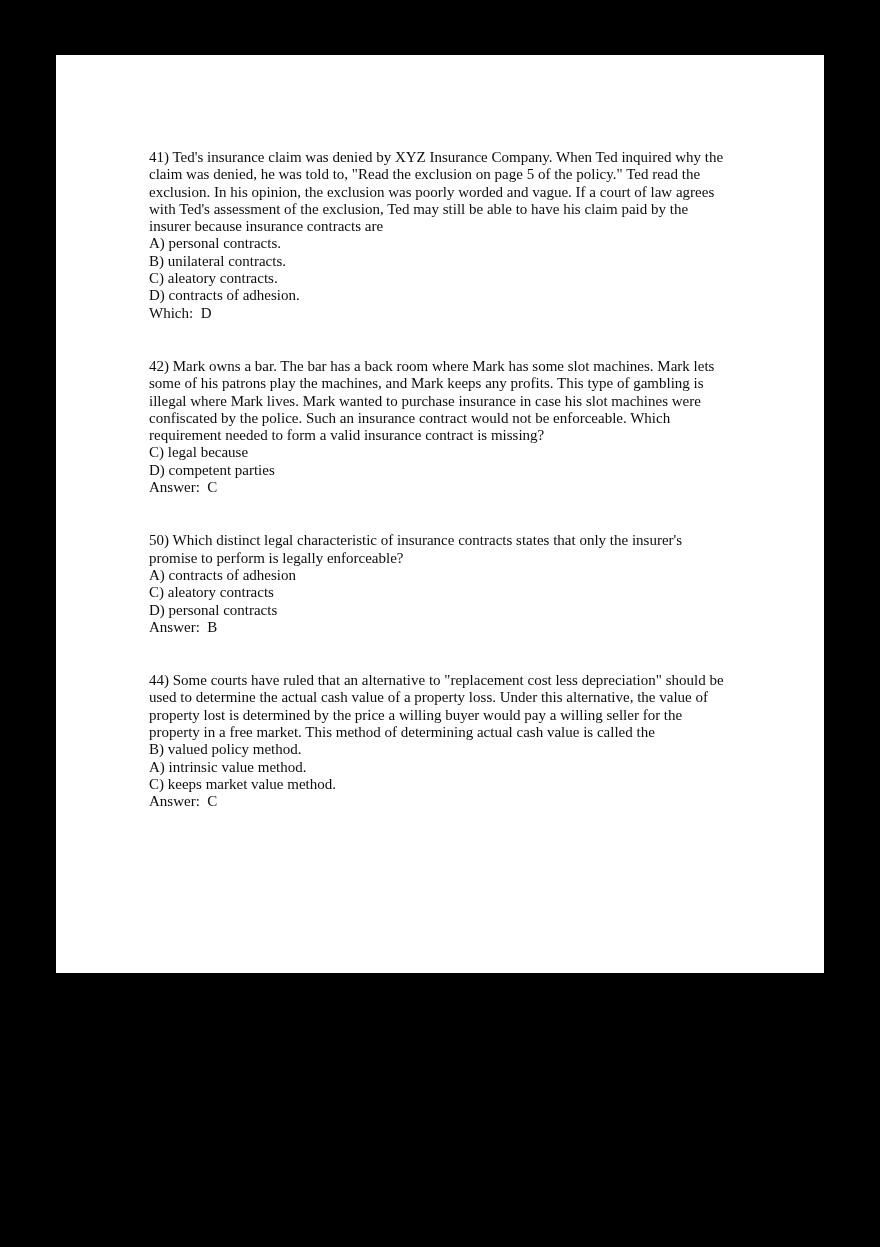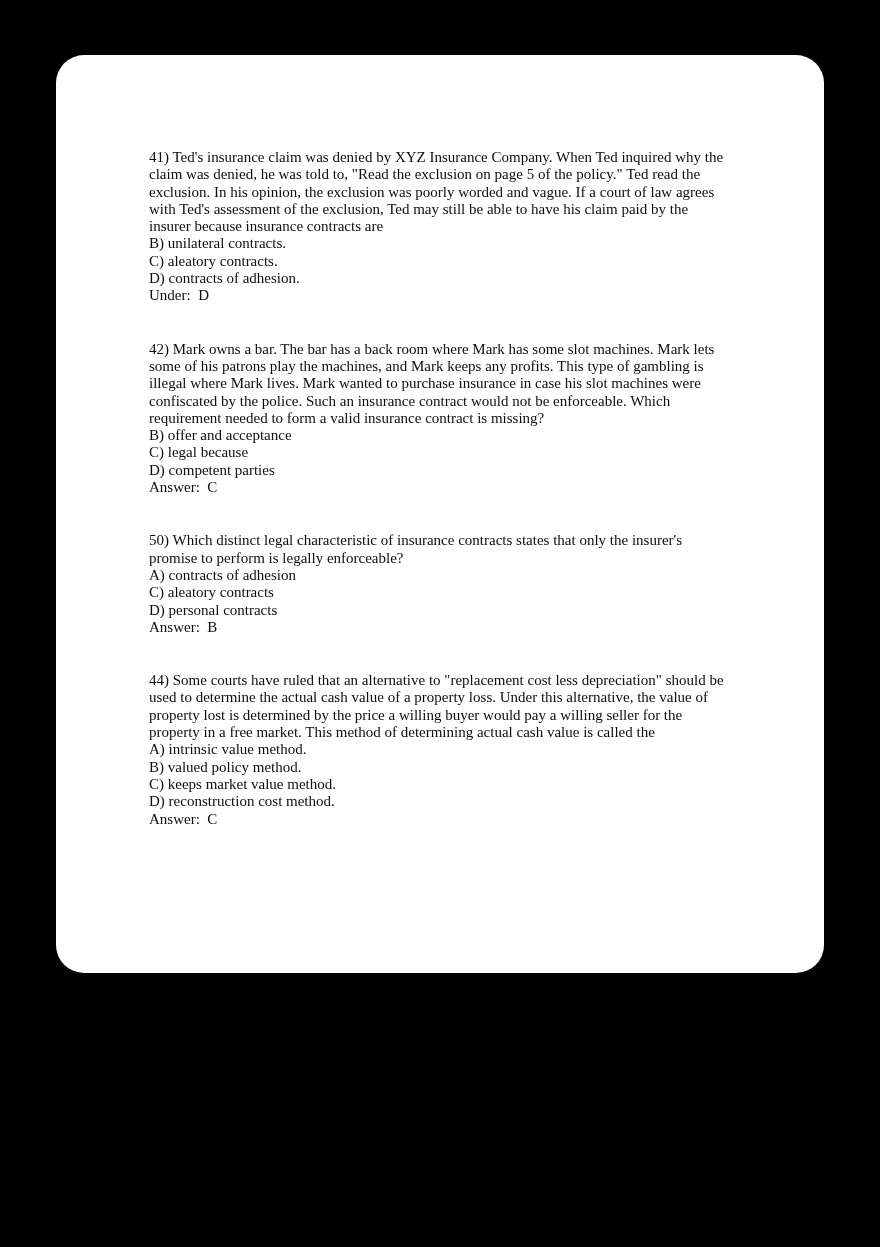--- a/index.html
+++ b/index.html
@@ -15,21 +15,20 @@
     overflow: hidden;
     font-family: "Liberation Serif", serif;
   }
   .page {
     position: absolute;
     left: 56px;
     top: 55px;
     width: 768px;
     height: 918px;
     background: #ffffff;
-    border-radius: 28px;
   }
   .content {
     position: absolute;
     left: 93px;
     top: 94px;
     width: 582px;
     font-size: 15px;
     line-height: 17.3px;
     color: #0d0d0d;
   }
@@ -46,46 +45,45 @@
 </style>
 </head>
 <body>
 
 <div class="canvas">
   <div class="page">
     <div class="content">
 
       <div class="question">
         <p>41) Ted's insurance claim was denied by XYZ Insurance Company. When Ted inquired why the claim was denied, he was told to, "Read the exclusion on page 5 of the policy." Ted read the exclusion. In his opinion, the exclusion was poorly worded and vague. If a court of law agrees with Ted's assessment of the exclusion, Ted may still be able to have his claim paid by the insurer because insurance contracts are</p>
+        <p>A) personal contracts.</p>
         <p>B) unilateral contracts.</p>
         <p>C) aleatory contracts.</p>
         <p>D) contracts of adhesion.</p>
-        <p class="answer-line">Under:  D</p>
+        <p class="answer-line">Which:  D</p>
       </div>
 
       <div class="question">
         <p>42) Mark owns a bar. The bar has a back room where Mark has some slot machines. Mark lets some of his patrons play the machines, and Mark keeps any profits. This type of gambling is illegal where Mark lives. Mark wanted to purchase insurance in case his slot machines were confiscated by the police. Such an insurance contract would not be enforceable. Which requirement needed to form a valid insurance contract is missing?</p>
-        <p>B) offer and acceptance</p>
         <p>C) legal because</p>
         <p>D) competent parties</p>
         <p class="answer-line">Answer:  C</p>
       </div>
 
       <div class="question">
         <p>50) Which distinct legal characteristic of insurance contracts states that only the insurer's promise to perform is legally enforceable?</p>
         <p>A) contracts of adhesion</p>
         <p>C) aleatory contracts</p>
         <p>D) personal contracts</p>
         <p class="answer-line">Answer:  B</p>
       </div>
 
       <div class="question">
         <p>44) Some courts have ruled that an alternative to "replacement cost less depreciation" should be used to determine the actual cash value of a property loss. Under this alternative, the value of property lost is determined by the price a willing buyer would pay a willing seller for the property in a free market. This method of determining actual cash value is called the</p>
+        <p>B) valued policy method.</p>
         <p>A) intrinsic value method.</p>
-        <p>B) valued policy method.</p>
         <p>C) keeps market value method.</p>
-        <p>D) reconstruction cost method.</p>
         <p class="answer-line">Answer:  C</p>
       </div>
 
     </div>
   </div>
 </div>
 
 </body></html>

